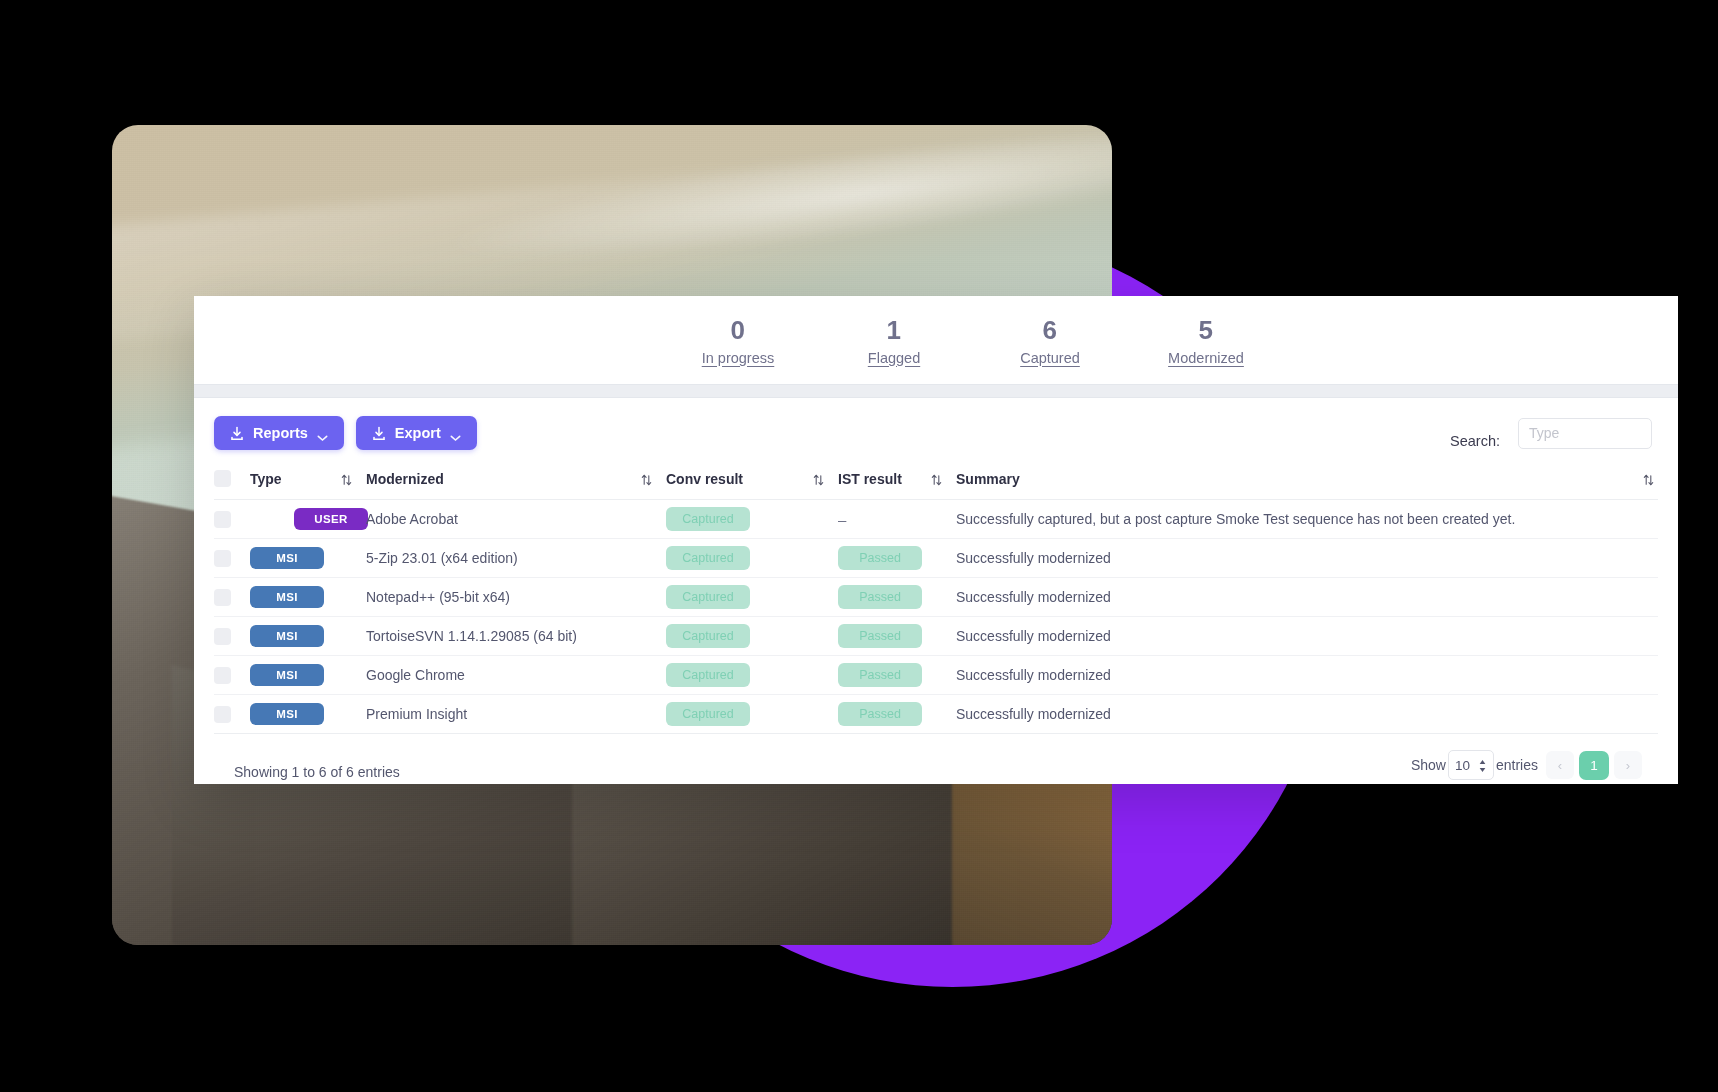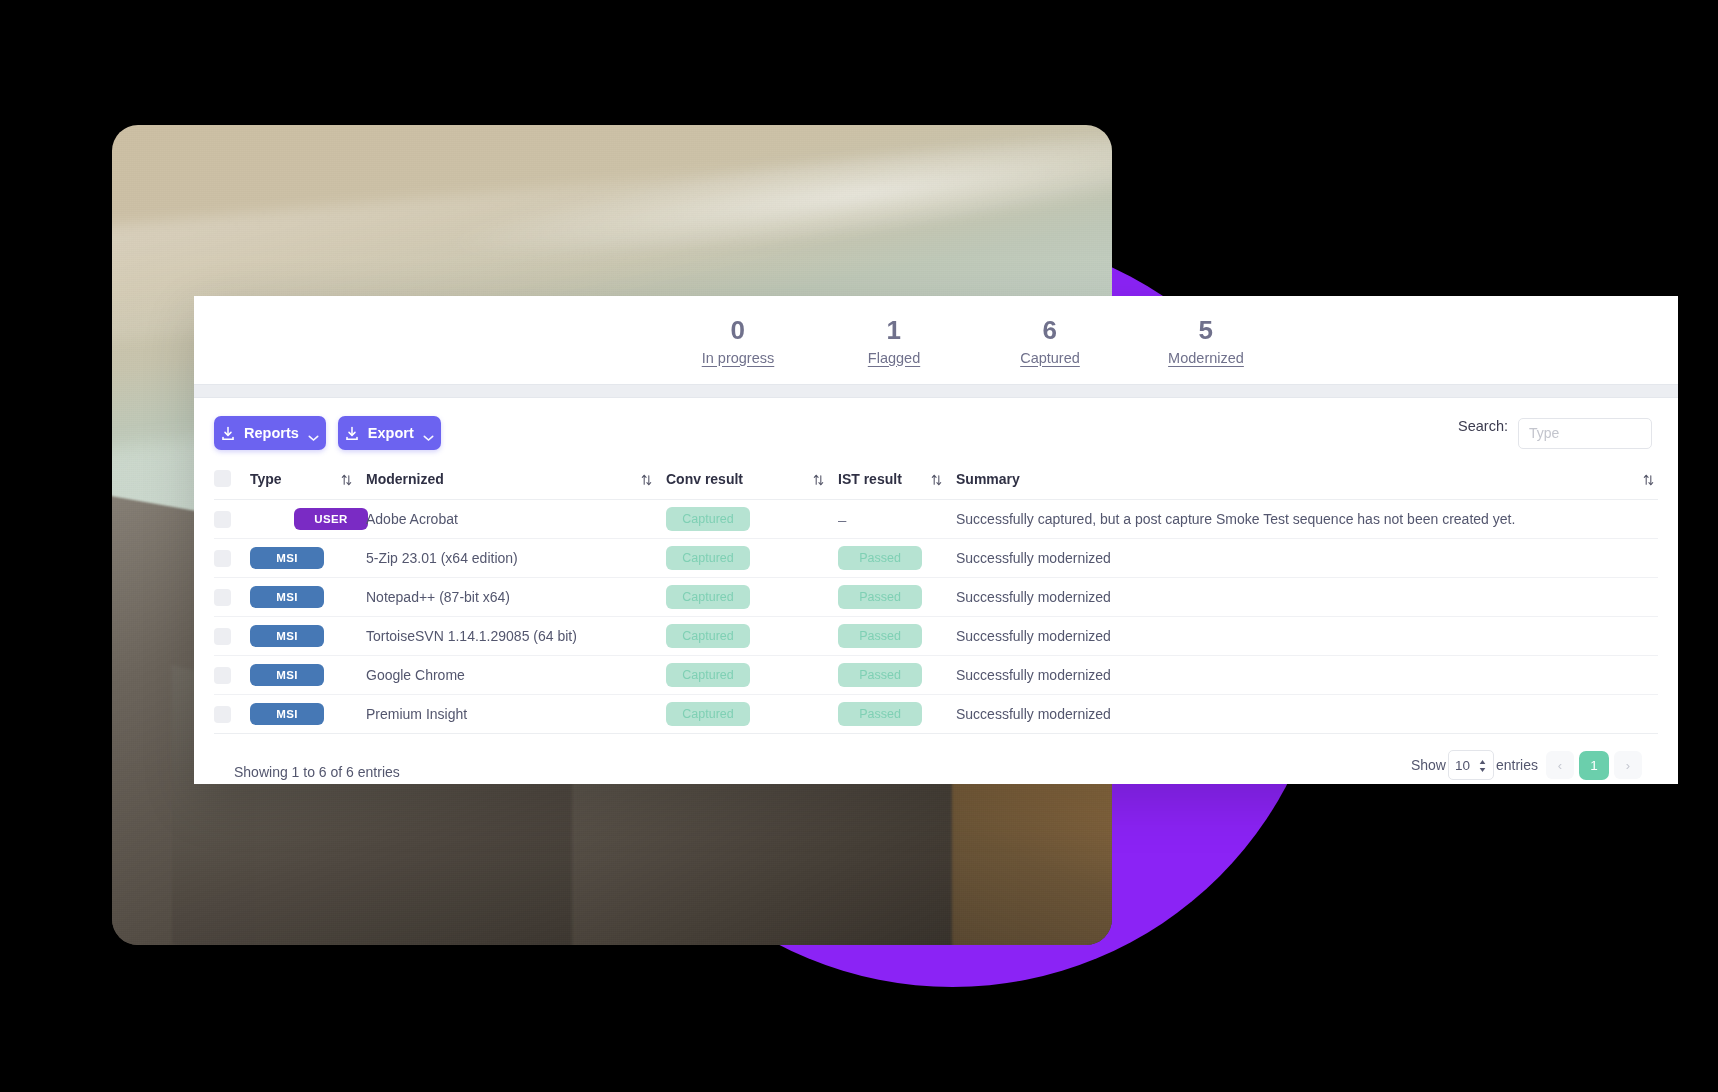--- a/index.html
+++ b/index.html
@@ -210,37 +210,37 @@
     padding: 18px 22px 10px 20px;
   }
   .btn {
     display: inline-flex;
     align-items: center;
     gap: 9px;
     background: #6C63F0;
     color: #ffffff;
     border: none;
     border-radius: 7px;
-    padding: 0 7px;
+    padding: 0 16px;
     height: 34px;
     font-size: 14.5px;
     font-weight: bold;
     font-family: inherit;
     cursor: pointer;
     margin-right: 12px;
     box-shadow: 0 2px 5px rgba(108,99,240,.28);
   }
   .btn .dl-icon { width: 14px; height: 15px; display: block; }
   .btn .chev { width: 11px; height: 8px; display: block; opacity: .95; }
 
   .toolbar-spacer { flex: 1; }
   .search-wrap {
     display: flex;
-    align-items: flex-start;
-    gap: 10px;
+    align-items: flex-end;
+    gap: 18px;
     padding-right: 4px;
   }
   .search-label {
     font-size: 14.5px;
     color: #3b3b4f;
   }
   .search-input {
     width: 112px;
     height: 29px;
     border: 1px solid #e3e5ea;
@@ -602,21 +602,21 @@
             <td>5-Zip 23.01 (x64 edition)</td>
             <td><span class="tag">Captured</span></td>
             <td><span class="tag">Passed</span></td>
             <td class="summary-cell">Successfully modernized</td>
           </tr>
           <tr>
             <td>
               <span class="chk"></span>
             </td>
             <td><span class="pill pill-msi">MSI</span></td>
-            <td>Notepad++ (87-bit x64)</td>
+            <td>Notepad++ (95-bit x64)</td>
             <td><span class="tag">Captured</span></td>
             <td><span class="tag">Passed</span></td>
             <td class="summary-cell">Successfully modernized</td>
           </tr>
           <tr>
             <td>
               <span class="chk"></span>
             </td>
             <td><span class="pill pill-msi">MSI</span></td>
             <td>TortoiseSVN 1.14.1.29085 (64 bit)</td>

